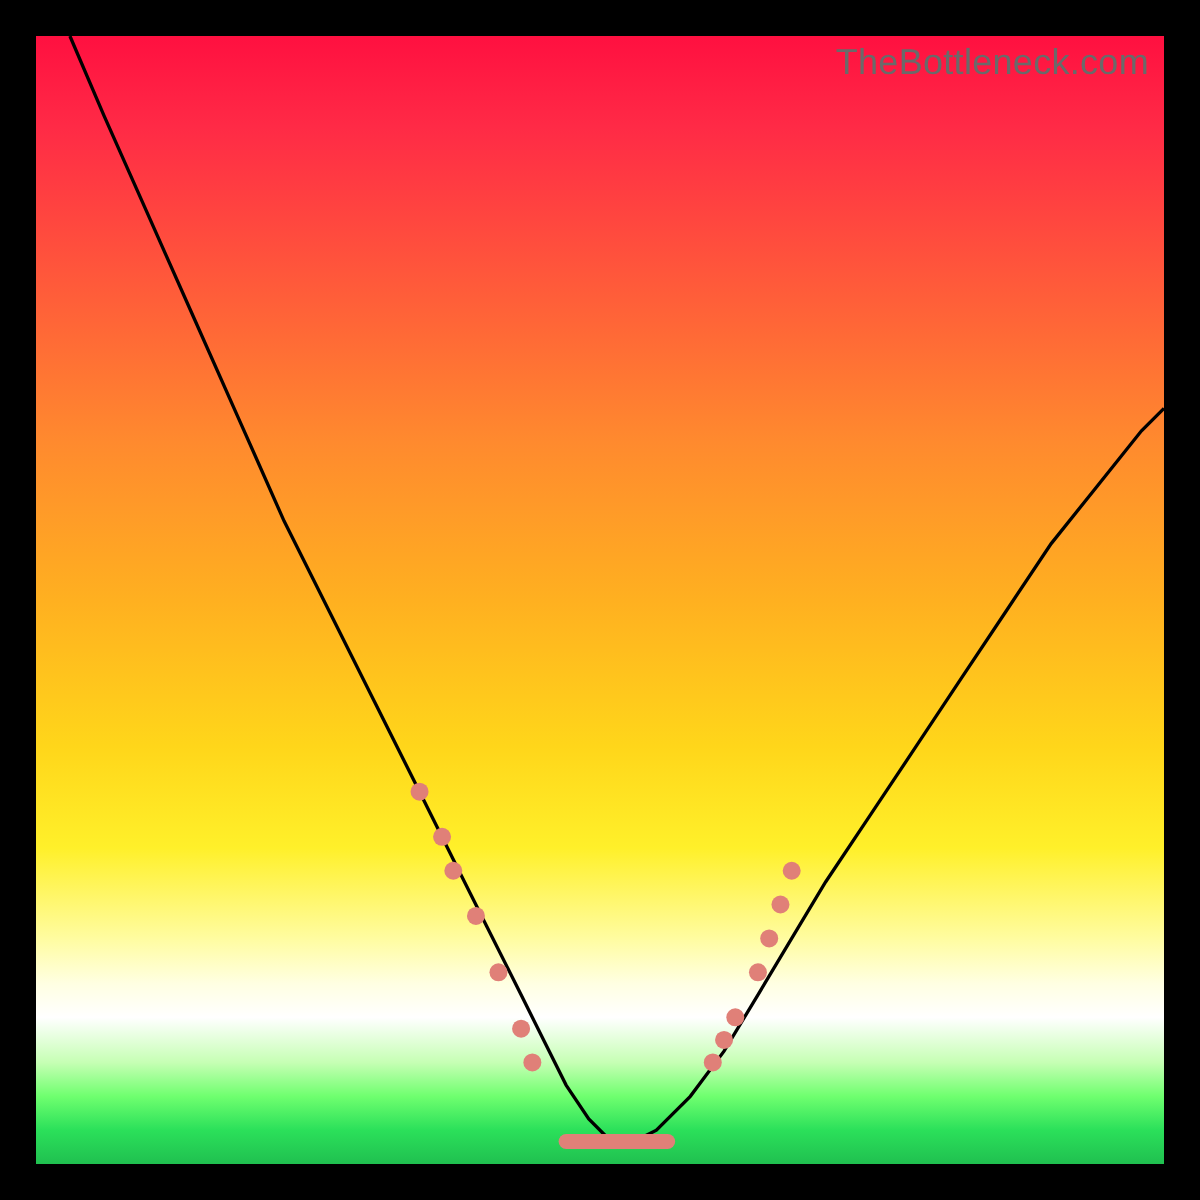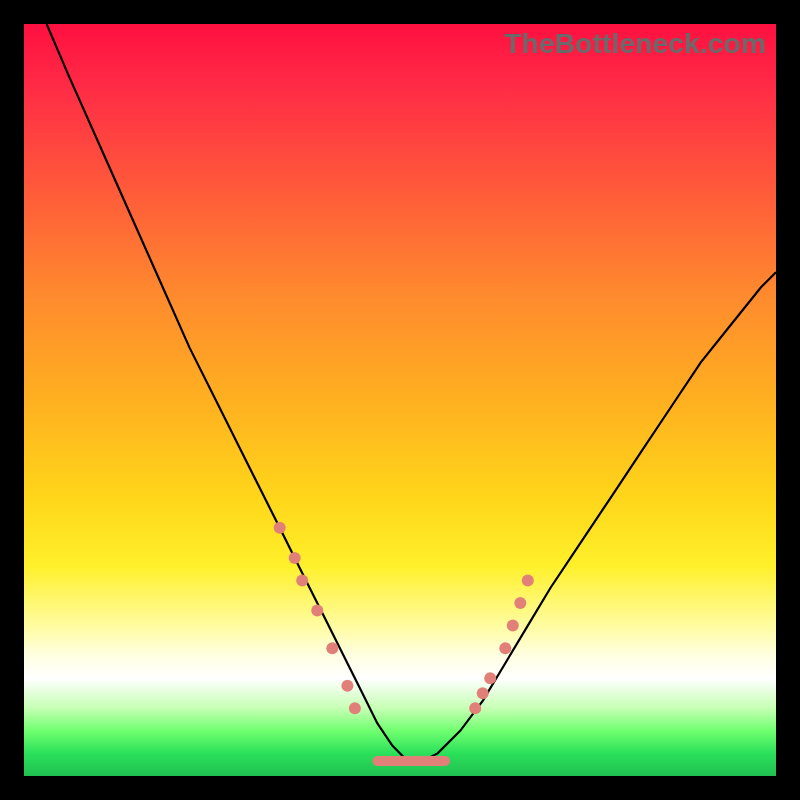--- a/index.html
+++ b/index.html
@@ -40,22 +40,22 @@
       #6fff6f 94%,
       #2be05a 97%,
       #20c050 100%
     );
   }
   .watermark {
     position: absolute;
     top: 4px;
     right: 10px;
     color: #6a6a6a;
-    font-size: 28px;
-    font-weight: 700;
+    font-size: 24px;
+    font-weight: 400;
     letter-spacing: 0.2px;
     user-select: none;
   }
   svg.curve {
     position: absolute;
     left: 0; top: 0;
     width: 752px;
     height: 752px;
     overflow: visible;
   }

